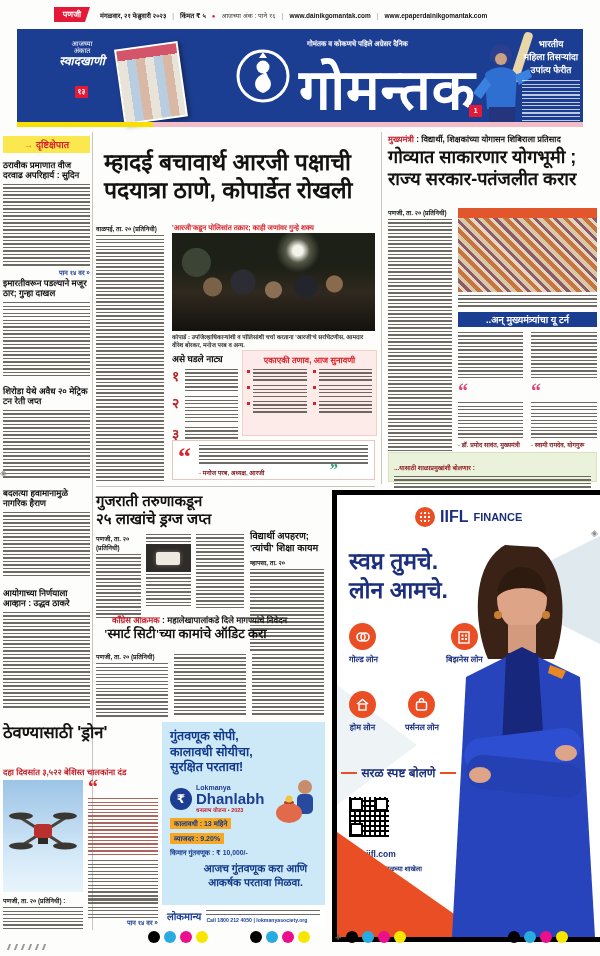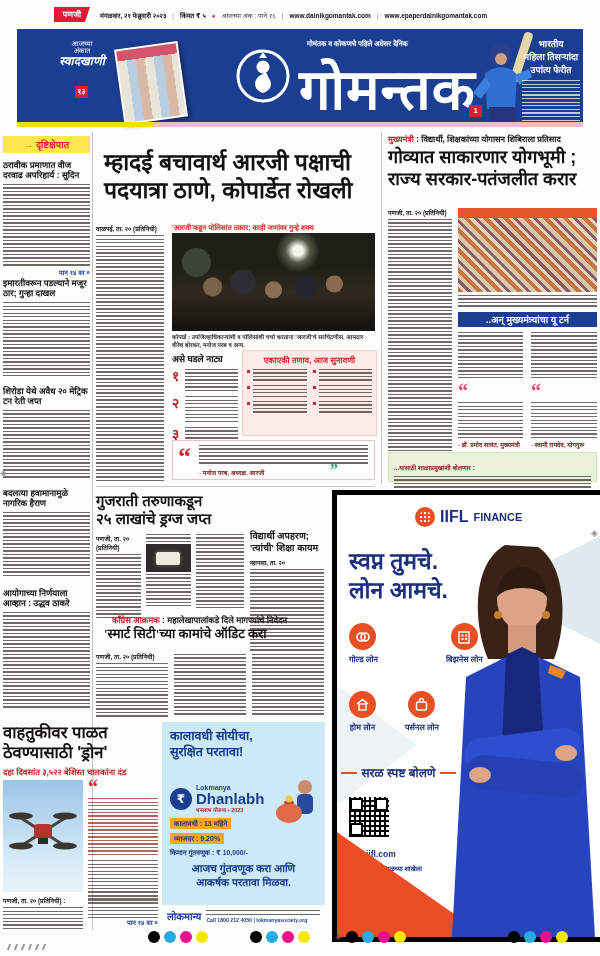--- a/index.html
+++ b/index.html
@@ -324,21 +324,20 @@
   </div>
   <div class="abs headline" style="left:104px;top:626px;font-size:13px;width:230px;font-family:Liberation Serif, serif;">'स्मार्ट सिटी'च्या कामांचे ऑडिट करा</div>
   <div class="abs" style="left:96px;top:652px;width:72px;">
     <div class="dateline">पणजी, ता. २० (प्रतिनिधी)</div>
     <div class="greek" style="height:56px;"></div>
   </div>
   <div class="abs greek" style="left:174px;top:654px;width:72px;height:62px;"></div>
   <div class="abs greek" style="left:252px;top:654px;width:72px;height:62px;"></div>
 
   <div class="abs headline" style="left:3px;top:722px;font-size:16.5px;width:155px;">
-    <div>वाहतुकीवर पाळत</div>
     <div>ठेवण्यासाठी 'ड्रोन'</div>
   </div>
   <div class="abs" style="left:3px;top:766px;font-size:8.3px;font-weight:bold;color:#c0222b;white-space:nowrap;">दहा दिवसांत ३,५२२ बेशिस्त चालकांना दंड</div>
   <div class="abs photo-sky" style="left:3px;top:780px;width:80px;height:112px;">
     <svg width="80" height="112" viewBox="0 0 80 112">
       <line x1="18" y1="38" x2="62" y2="66" stroke="#47423c" stroke-width="3"></line>
       <line x1="62" y1="38" x2="18" y2="66" stroke="#47423c" stroke-width="3"></line>
       <ellipse cx="18" cy="36" rx="12" ry="3.5" fill="#3a3631"></ellipse>
       <ellipse cx="62" cy="36" rx="12" ry="3.5" fill="#3a3631"></ellipse>
       <ellipse cx="18" cy="66" rx="12" ry="3.5" fill="#3a3631"></ellipse>
@@ -356,20 +355,21 @@
     <div class="dateline">पणजी, ता. २० (प्रतिनिधी) :</div>
     <div class="greek" style="height:22px;"></div>
   </div>
   <div class="abs" style="left:88px;top:896px;width:70px;">
     <div class="greek" style="height:22px;"></div>
     <div class="jump">पान १४ वर »</div>
   </div>
 
   <div class="abs dhan" style="left:162px;top:722px;width:163px;height:183px;">
     <div class="dhan-title" style="padding:7px 0 0 8px;">
+      <div>गुंतवणूक सोपी,</div>
       <div>कालावधी सोयीचा,</div>
       <div>सुरक्षित परतावा!</div>
     </div>
     <div class="abs" style="left:8px;top:62px;display:flex;gap:4px;align-items:center;">
       <div style="width:22px;height:22px;border-radius:50%;background:#1c3e92;color:#fff;font-weight:bold;font-size:12px;text-align:center;line-height:22px;">₹</div>
       <div>
         <div style="font-size:7px;font-weight:bold;color:#1c3e92;">Lokmanya</div>
         <div style="font-size:15px;font-weight:bold;color:#1c3e92;line-height:1;">Dhanlabh</div>
         <div style="font-size:5.5px;font-weight:bold;color:#c0222b;">धनलाभ योजना • 2023</div>
       </div>
@@ -377,21 +377,21 @@
     <svg class="abs" style="right:6px;top:55px;" width="44" height="52" viewBox="0 0 44 52">
       <circle cx="30" cy="10" r="7" fill="#c98d6b"></circle>
       <rect x="22" y="17" width="16" height="20" rx="5" fill="#274a9e"></rect>
       <ellipse cx="14" cy="36" rx="13" ry="10" fill="#e06a4a"></ellipse>
       <rect x="9" y="24" width="10" height="3" rx="1.5" fill="#b5432c"></rect>
       <circle cx="14" cy="22" r="3.5" fill="#f3c53f"></circle>
     </svg>
     <div class="abs tag-badge" style="left:8px;top:96px;">कालावधी : 13 महिने</div>
     <div class="abs tag-badge" style="left:8px;top:111px;">व्याजदर : 9.20%</div>
     <div class="abs" style="left:8px;top:126px;font-size:6.8px;font-weight:bold;color:#1c3e92;">किमान गुंतवणूक : ₹ 10,000/-</div>
-    <div class="abs dhan-cta" style="left:0;top:140px;width:163px;">
+    <div class="abs dhan-cta" style="left:12px;top:140px;width:163px;">
       <div>आजच गुंतवणूक करा आणि</div>
       <div>आकर्षक परतावा मिळवा.</div>
     </div>
   </div>
   <div class="abs dhan-foot" style="left:162px;top:905px;width:163px;height:22px;box-sizing:border-box;">
     <span style="color:#1c3e92;font-weight:bold;font-size:10px;">लोकमान्य</span>
     <span style="flex:1;">
       <span class="greek" style="display:block;height:7px;"></span>
       <span style="display:block;font-size:5.2px;color:#1c3e92;font-weight:bold;">Call 1800 212 4050 | lokmanyasociety.org</span>
     </span>

